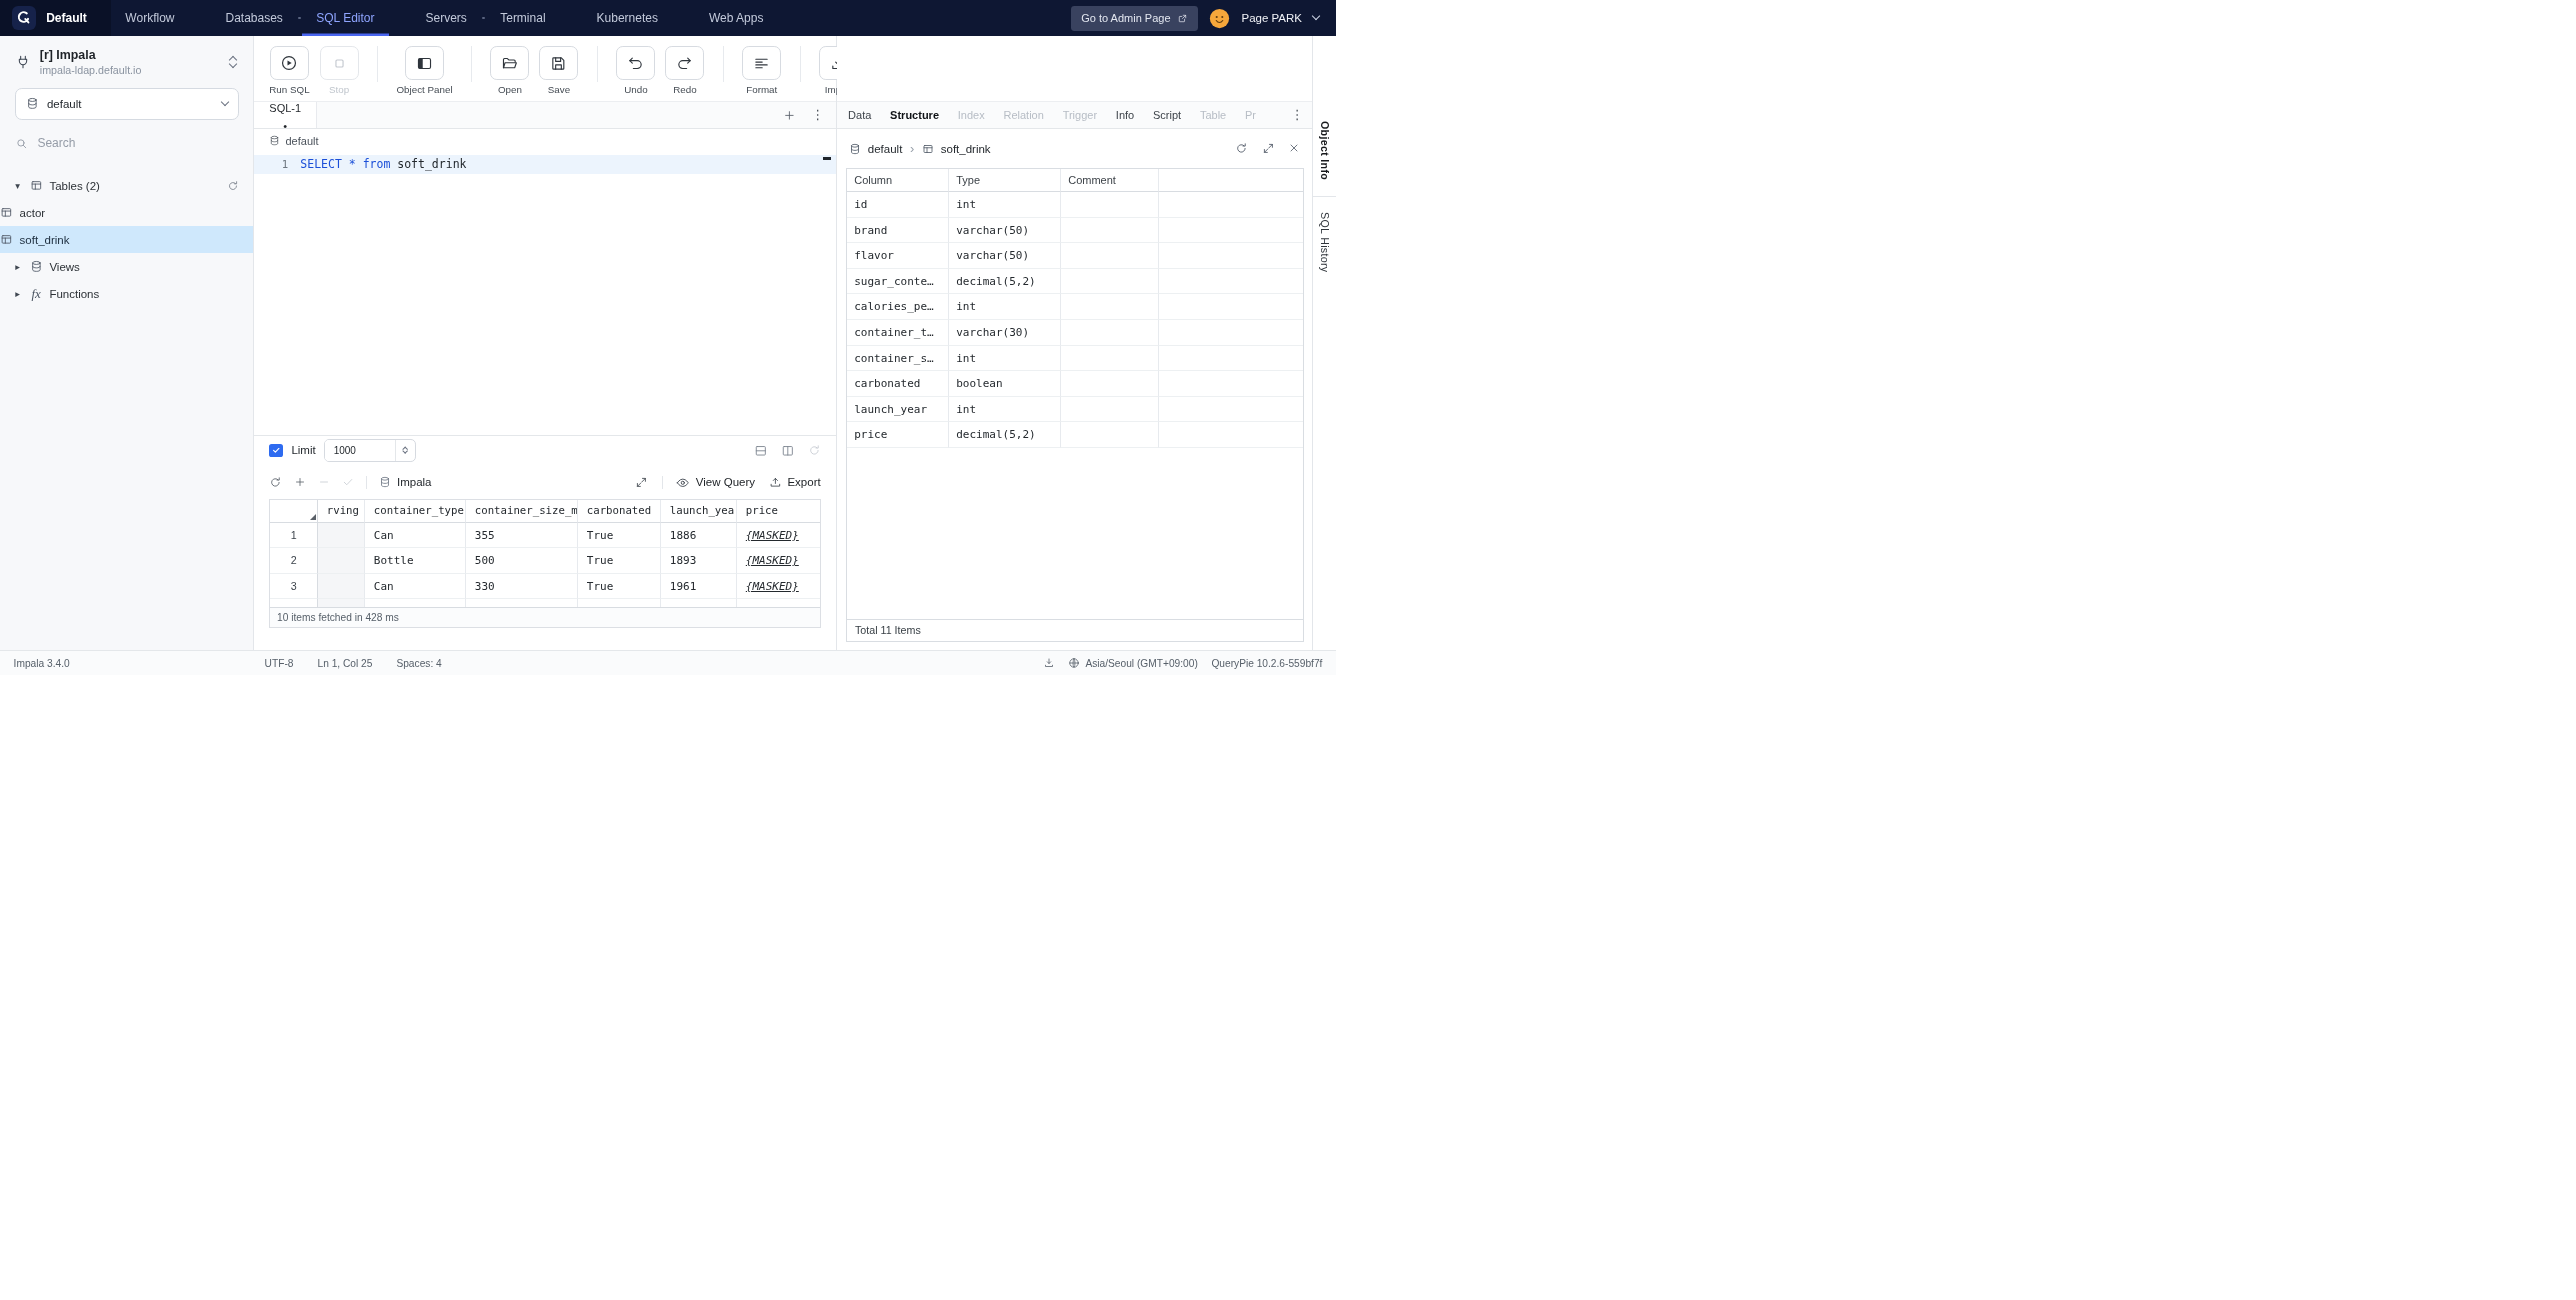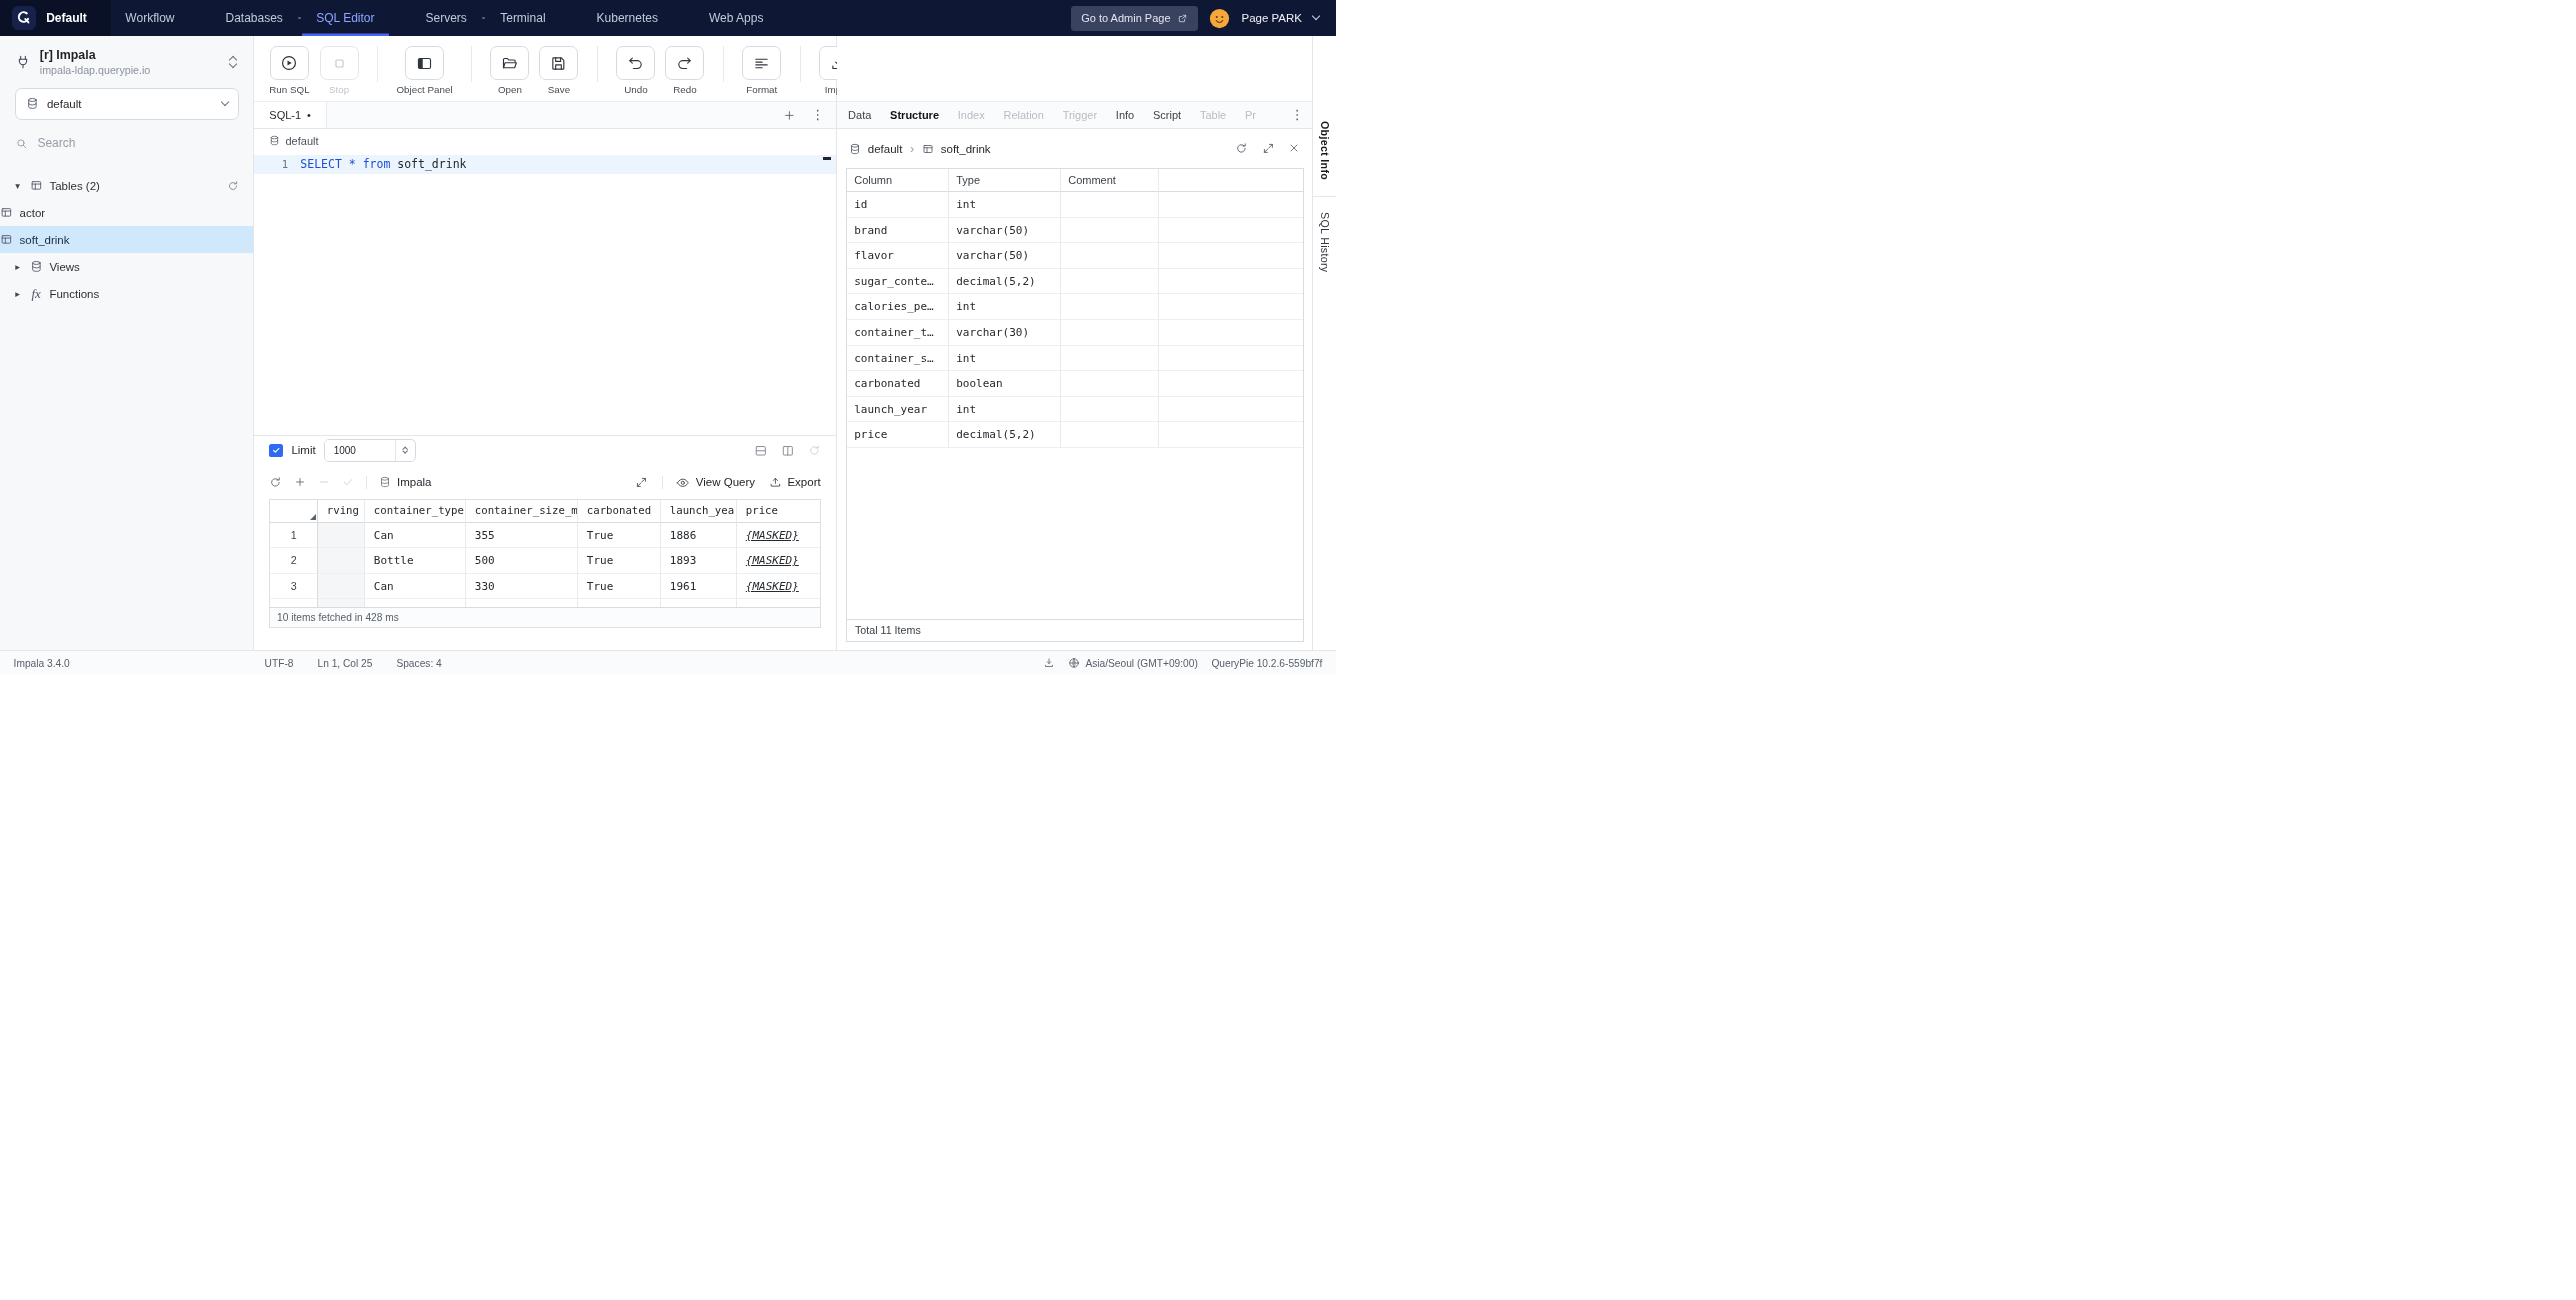--- a/index.html
+++ b/index.html
@@ -61,21 +61,21 @@
 
   .toolbar { height:65px; flex:0 0 auto; display:flex; align-items:flex-start; padding:10.2px 0 0 15.3px; column-gap:10px; }
   .tb-btn { display:flex; flex-direction:column; align-items:center; gap:4.3px; cursor:pointer; }
   .tb-box { width:39px; height:34px; border:0.9px solid #d7dbe1; border-radius:6.8px; background:#fff; display:flex; align-items:center; justify-content:center; color:#2f353c; }
   .tb-label { font-size:9.8px; color:#454c54; white-space:nowrap; }
   .tb-btn.disabled .tb-box { border-color:#e4e7eb; color:#c3c8cf; }
   .tb-btn.disabled .tb-label { color:#c0c6cd; }
   .tb-sep { width:0.9px; height:36px; background:#e7eaee; margin:0 8.5px; flex:0 0 auto; }
 
   .tabbar { height:28px; flex:0 0 auto; background:#fafbfc; border-top:0.9px solid #eceef1; border-bottom:0.9px solid #e4e7ea; display:flex; align-items:stretch; }
-  .etab { display:flex; align-items:center; gap:6px; padding:0 15.3px; background:#fff; border-right:0.9px solid #e8eaee; font-size:11px; font-weight:500; color:#1f2328; cursor:pointer; }
+  .etab { display:flex; align-items:center; gap:6px; padding:0 15.3px; background:#fff; border-right:0.9px solid #e8eaee; font-size:11px; font-weight:500; color:#1f2328; cursor:pointer;flex-direction:column; }
   .dirty { color:#1f2328; }
   .tabbar-right { margin-left:auto; display:flex; align-items:center; gap:15.3px; padding-right:12px; color:#4b5158; }
   .icon-btn { cursor:pointer; display:flex; align-items:center; color:#565d66; }
   .icon-btn.dim { color:#c5cad1; }
   .kebab { font-size:12.8px; line-height:1; color:#4b5158; }
 
   .schema-row { height:23px; flex:0 0 auto; display:flex; align-items:center; gap:6px; padding-left:14.5px; font-size:11px; color:#4b525b; }
 
   .editor { flex:1 1 auto; position:relative; padding-top:2.6px; font-family:"DejaVu Sans Mono",monospace; }
   .code-line { height:19px; display:flex; align-items:center; padding-left:15.3px; }
@@ -210,21 +210,21 @@
     <div class="conn-row">
       <span class="conn-icon">
         <svg width="16" height="16" viewBox="0 0 24 24">
             <path d="M8.5 3.5V8M15.5 3.5V8"></path>
             <path d="M6.5 8h11v2.5a5.5 5.5 0 0 1-11 0z"></path>
             <path d="M12 16v4.5"></path>
           </svg>
       </span>
       <div class="conn-text">
         <div class="conn-name">[r] Impala</div>
-        <div class="conn-host">impala-ldap.querypie.io</div>
+        <div class="conn-host">impala-ldap.default.io</div>
       </div>
       <span class="conn-switch">
         <i class="chev up"></i>
           <i class="chev down"></i>
       </span>
     </div>
 
     <div class="db-select">
       <svg width="12.8" height="12.8" viewBox="0 0 24 24" style="color:#4b5563">
           <ellipse cx="12" cy="5.5" rx="7" ry="2.8"></ellipse>

